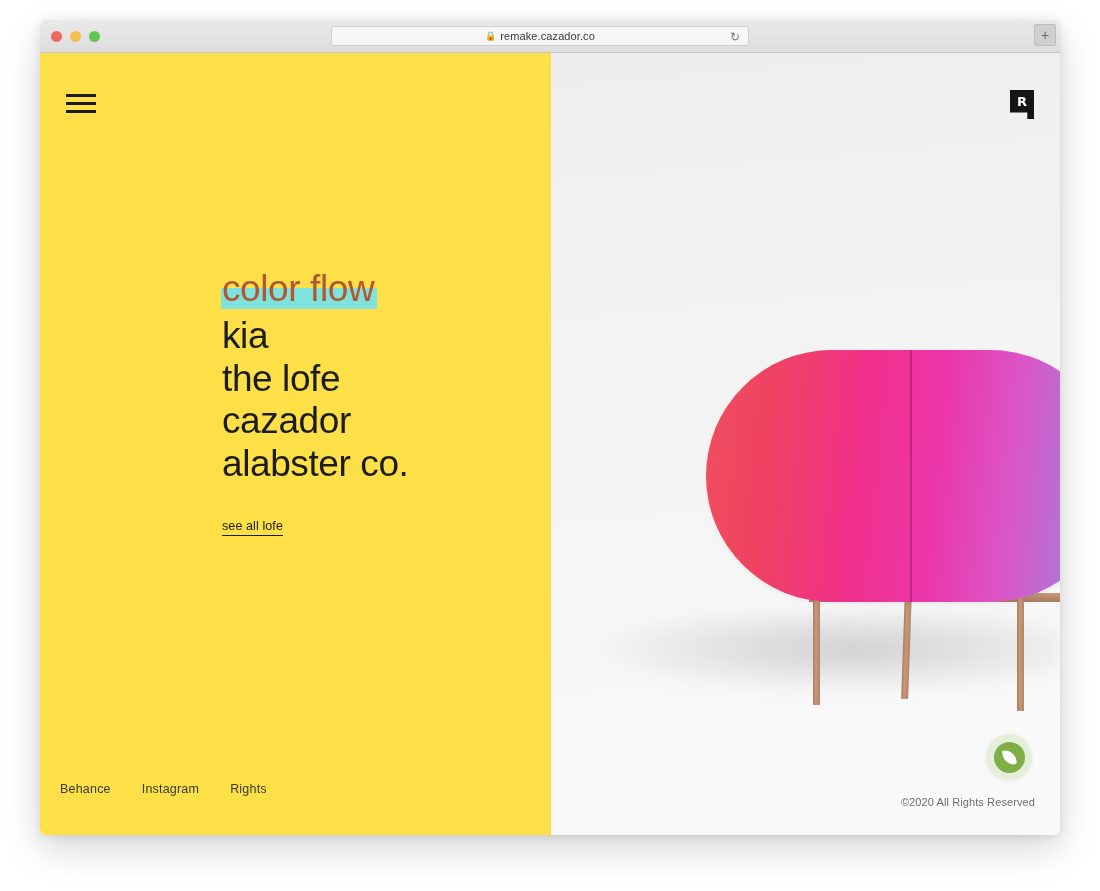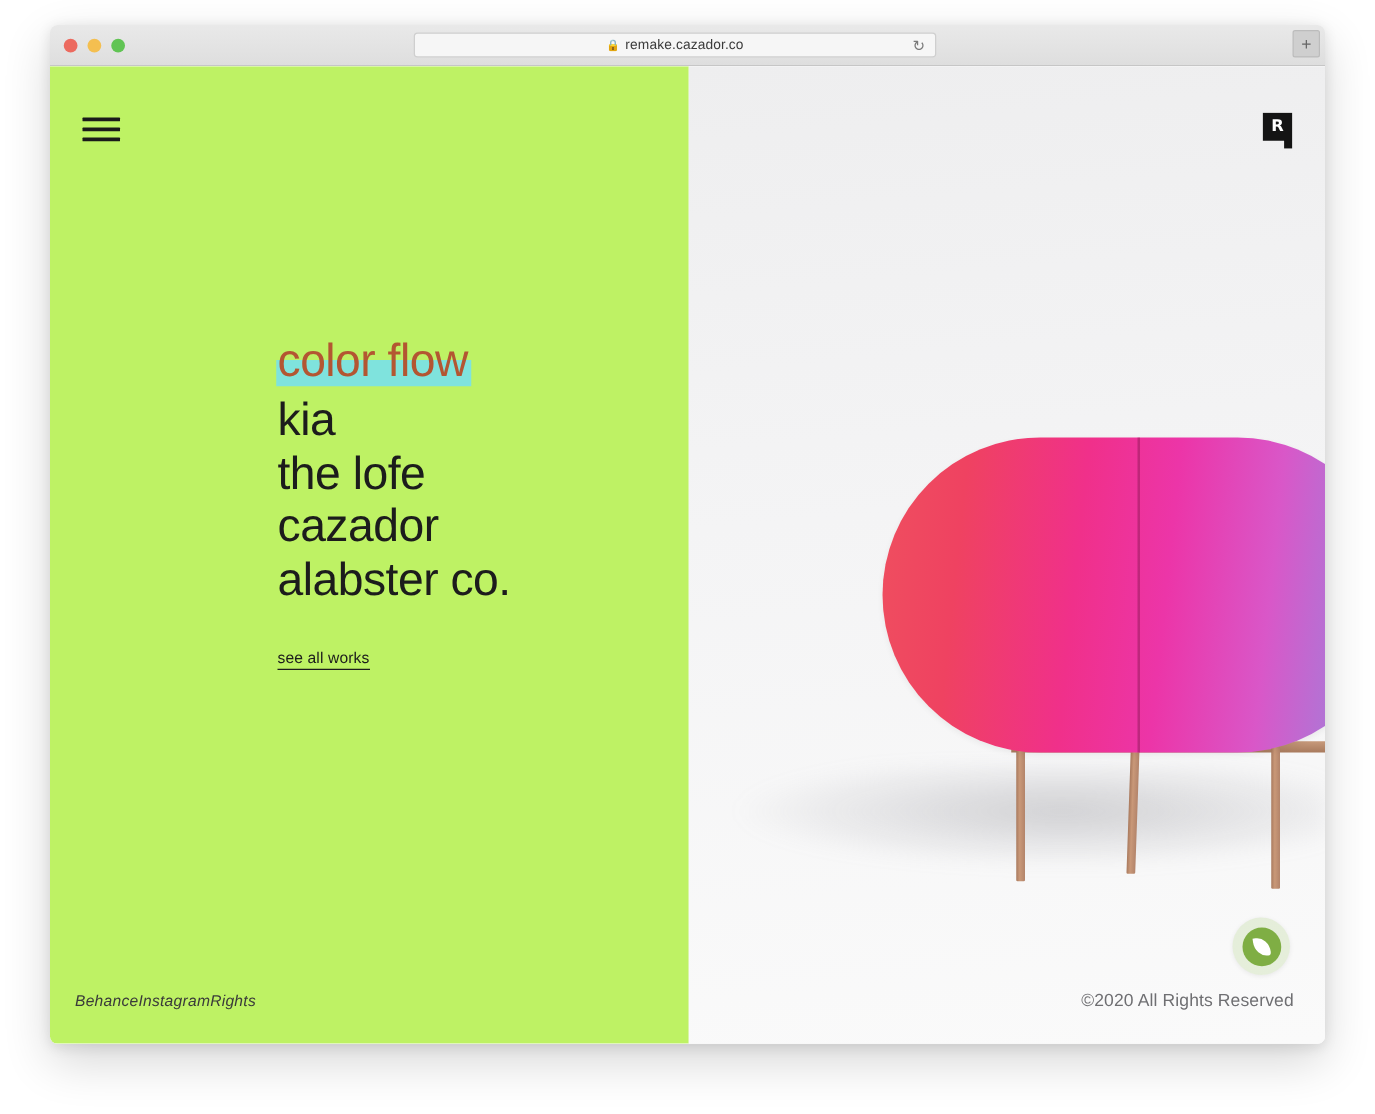--- a/index.html
+++ b/index.html
@@ -115,21 +115,21 @@
     border: 1px solid #e2e2e2;
     background: #ffffff;
   }
 
   
   .left-pane {
     position: absolute;
     left: 0; top: 0;
     width: 511px;
     height: 782px;
-    background: #bef264;
+    background: #fde047;
   }
 
   .hamburger {
     position: absolute;
     left: 26px;
     top: 41px;
     width: 30px;
     height: 20px;
     cursor: pointer;
   }
@@ -211,23 +211,23 @@
     text-decoration: none;
     border-bottom: 1px solid #1c1c1c;
     padding-bottom: 2px;
     letter-spacing: 0.1px;
   }
 
   
   .social-footer {
     position: absolute;
     left: 20px;
-    bottom: 27px;
-    display: flex;
-    font-style: italic;
+    bottom: 39px;
+    display: flex;
+    gap: 31px;
   }
   .social-footer a {
     font-size: 12.5px;
     color: #3a3a3a;
     text-decoration: none;
     letter-spacing: 0.2px;
   }
 
   
   .right-pane {
@@ -357,21 +357,21 @@
     background: #ffffff;
     border-radius: 0 90% 20% 90%;
     transform: rotate(-8deg);
   }
 
   
   .copyright {
     position: absolute;
     right: 25px;
     bottom: 27px;
-    font-size: 14px;
+    font-size: 11px;
     color: #6f6f72;
     letter-spacing: 0.1px;
   }
 </style>
 </head>
 <body>
 
 <div class="browser-window">
 
   <div class="titlebar">
@@ -419,21 +419,21 @@
           <div class="headline">color flow</div>
         </div>
 
         <ul class="project-list">
           <li>kia</li>
           <li>the lofe</li>
           <li>cazador</li>
           <li>alabster co.</li>
         </ul>
 
-        <a class="see-all" href="#">see all works</a>
+        <a class="see-all" href="#">see all lofe</a>
       </div>
 
       <div class="social-footer">
         <a href="#">Behance</a>
         <a href="#">Instagram</a>
         <a href="#">Rights</a>
       </div>
     </div>
 
     <div class="right-pane">

